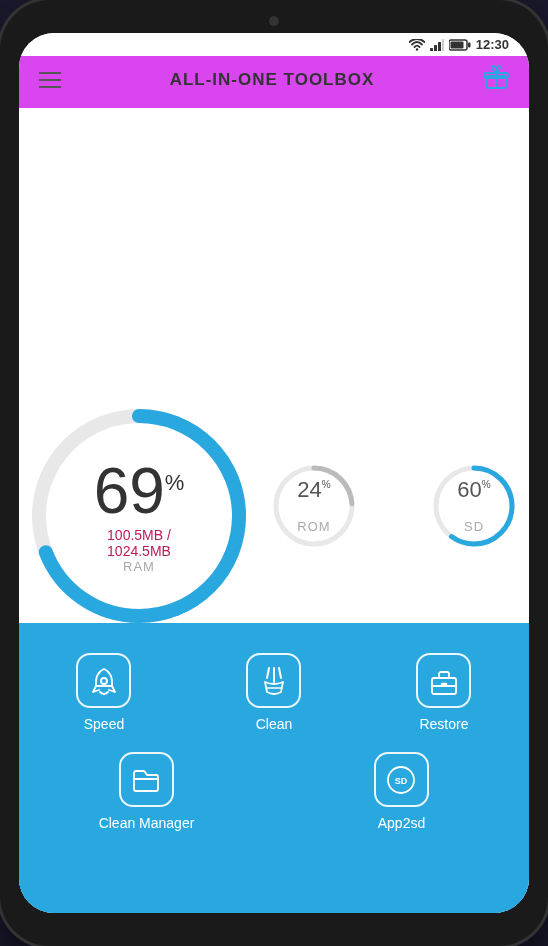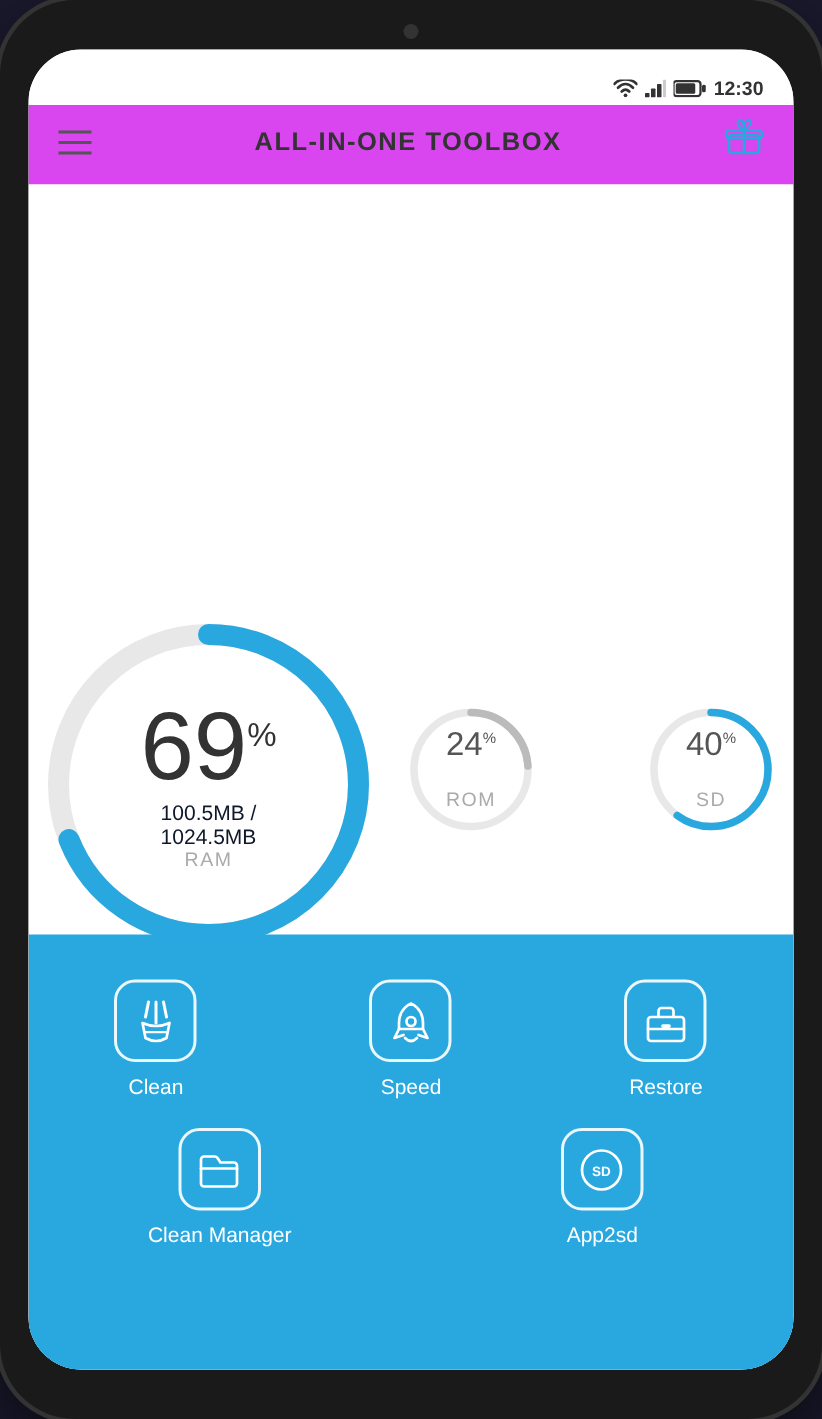--- a/index.html
+++ b/index.html
@@ -30,21 +30,21 @@
       border-radius: 35px;
       margin-top: 33px;
       overflow: hidden;
       display: flex;
       flex-direction: column;
       position: relative;
     }
     
     .status-bar {
       background: #fff;
-      padding: 18px 20px 4px;
+      padding: 4px 20px 4px;
       display: flex;
       justify-content: flex-end;
       align-items: center;
       gap: 6px;
       flex-shrink: 0;
     }
     .status-icons {
       display: flex;
       align-items: center;
       gap: 5px;
@@ -118,21 +118,21 @@
       font-weight: 300;
       color: #333;
       line-height: 1;
     }
     .ram-percent sup {
       font-size: 22px;
       vertical-align: super;
     }
     .ram-label-mb {
       font-size: 14px;
-      color: #0f172a;
+      color: #be185d;
       margin-top: 4px;
     }
     .ram-label {
       font-size: 13px;
       color: #aaa;
       letter-spacing: 1px;
     }
     
     .small-circles-row {
       display: flex;
@@ -356,21 +356,21 @@
         <div style="flex:1; text-align:center;"></div>
 
         <div class="small-circle-container">
           <svg class="small-circle-svg" viewBox="0 0 90 90">
             <circle cx="45" cy="45" r="38" fill="none" stroke="#e8e8e8" stroke-width="5"></circle>
 
             <circle cx="45" cy="45" r="38" fill="none" stroke="#29a8e0" stroke-width="5" stroke-dasharray="238.76" stroke-dashoffset="95.5" stroke-linecap="round" transform="rotate(-90 45 45)"></circle>
           </svg>
           <div class="small-circle-center">
             <div class="small-percent">
-              <span>40</span><sup>%</sup>
+              <span>60</span><sup>%</sup>
             </div>
             <div class="small-label">SD</div>
           </div>
         </div>
       </div>
 
 
       <div class="wave-container">
         <svg viewBox="0 0 510 330" preserveAspectRatio="none" width="510" height="330">
           <defs>
@@ -386,46 +386,46 @@
         </svg>
       </div>
 
       <div class="bottom-toolbar">
 
         <div class="toolbar-row">
           <div class="toolbar-item">
             <div class="toolbar-icon">
 
               <svg width="34" height="34" viewBox="0 0 34 34" class="icon-svg">
+                <path d="M17 5 C17 5 25 8 25 18 L25 22 L9 22 L9 18 C9 8 17 5 17 5Z"></path>
+                <circle cx="17" cy="17" r="3"></circle>
+                <path d="M9 22 L6 28 L12 26"></path>
+                <path d="M25 22 L28 28 L22 26"></path>
+                <path d="M13 28 Q17 32 21 28"></path>
+              </svg>
+            </div>
+            <span class="toolbar-label">Speed</span>
+          </div>
+          <div class="toolbar-item">
+            <div class="toolbar-icon">
+
+              <svg width="34" height="34" viewBox="0 0 34 34" class="icon-svg">
                 <line x1="17" y1="4" x2="17" y2="18" stroke-width="2"></line>
                 <line x1="12" y1="4" x2="10" y2="14" stroke-width="2"></line>
                 <line x1="22" y1="4" x2="24" y2="14" stroke-width="2"></line>
                 <path d="M8 18 Q17 22 26 18 L24 28 Q17 32 10 28 Z"></path>
                 <line x1="10" y1="24" x2="24" y2="24" stroke-width="1.5"></line>
               </svg>
             </div>
             <span class="toolbar-label">Clean</span>
           </div>
           <div class="toolbar-item">
             <div class="toolbar-icon">
 
               <svg width="34" height="34" viewBox="0 0 34 34" class="icon-svg">
-                <path d="M17 5 C17 5 25 8 25 18 L25 22 L9 22 L9 18 C9 8 17 5 17 5Z"></path>
-                <circle cx="17" cy="17" r="3"></circle>
-                <path d="M9 22 L6 28 L12 26"></path>
-                <path d="M25 22 L28 28 L22 26"></path>
-                <path d="M13 28 Q17 32 21 28"></path>
-              </svg>
-            </div>
-            <span class="toolbar-label">Speed</span>
-          </div>
-          <div class="toolbar-item">
-            <div class="toolbar-icon">
-
-              <svg width="34" height="34" viewBox="0 0 34 34" class="icon-svg">
                 <rect x="5" y="14" width="24" height="16" rx="2"></rect>
                 <path d="M12 14 L12 10 C12 8.9 12.9 8 14 8 L20 8 C21.1 8 22 8.9 22 10 L22 14"></path>
                 <line x1="5" y1="22" x2="29" y2="22"></line>
                 <line x1="15" y1="20" x2="19" y2="20" stroke-width="2.5"></line>
               </svg>
             </div>
             <span class="toolbar-label">Restore</span>
           </div>
         </div>
 

